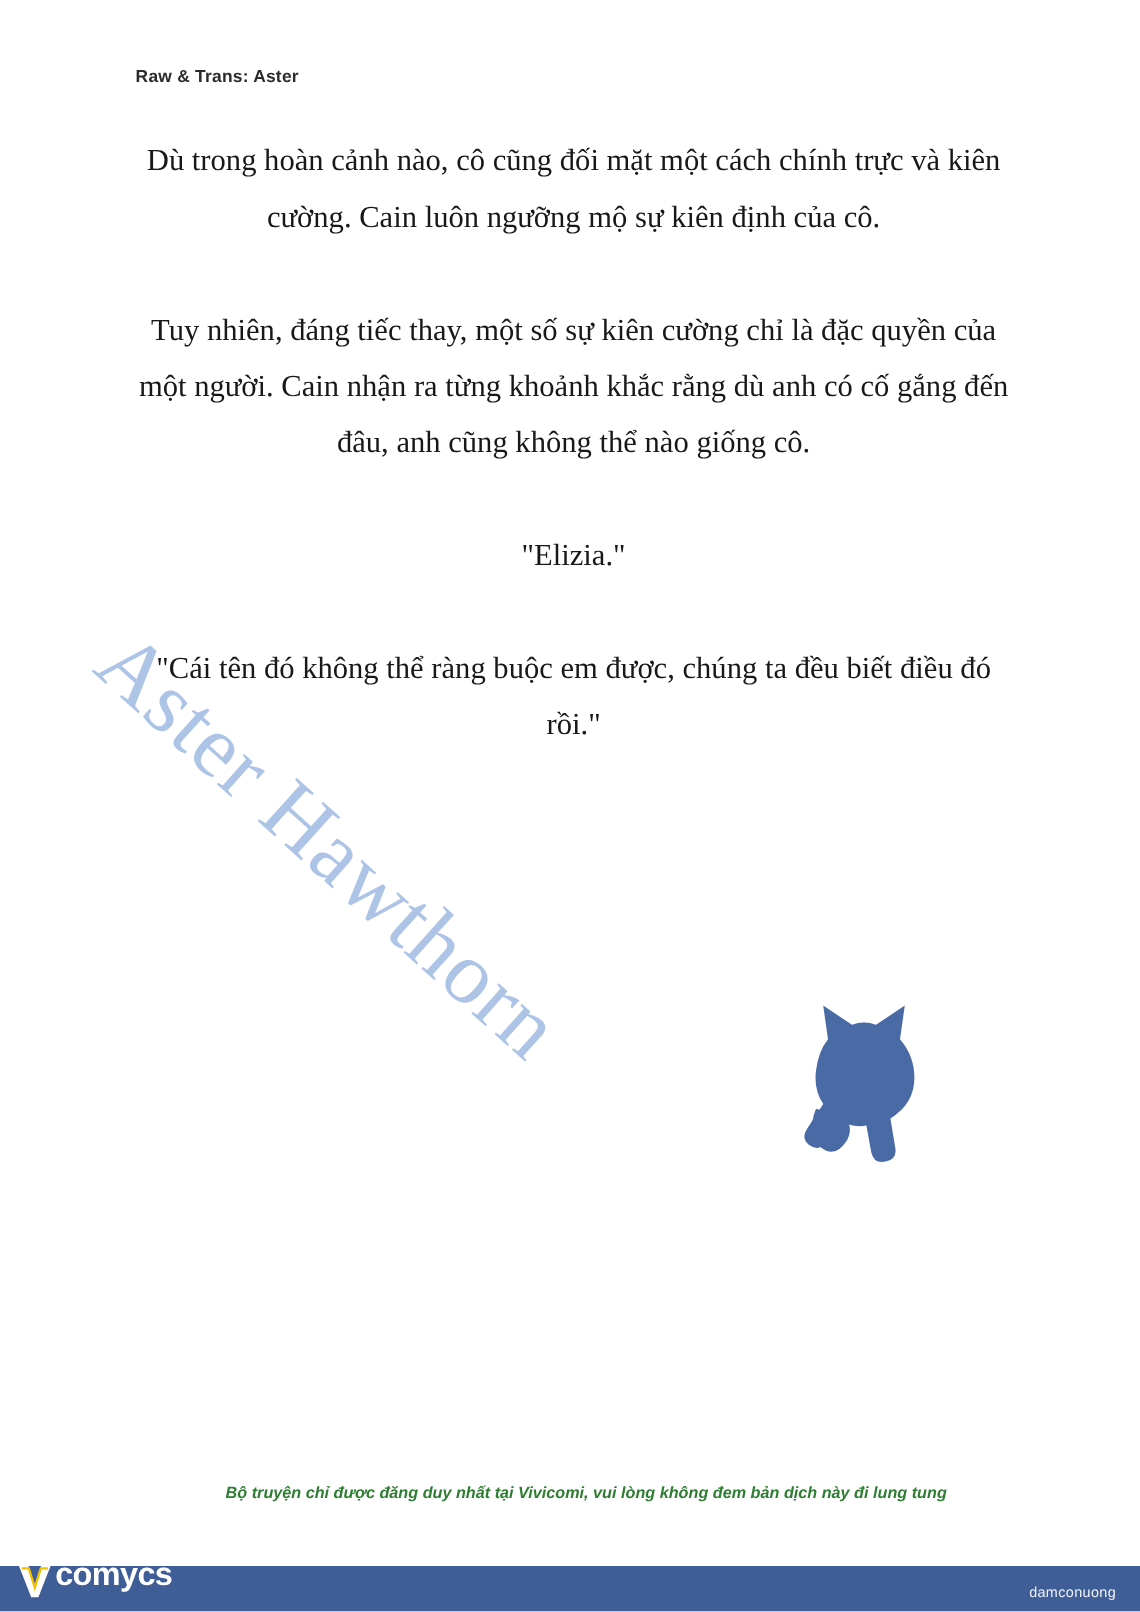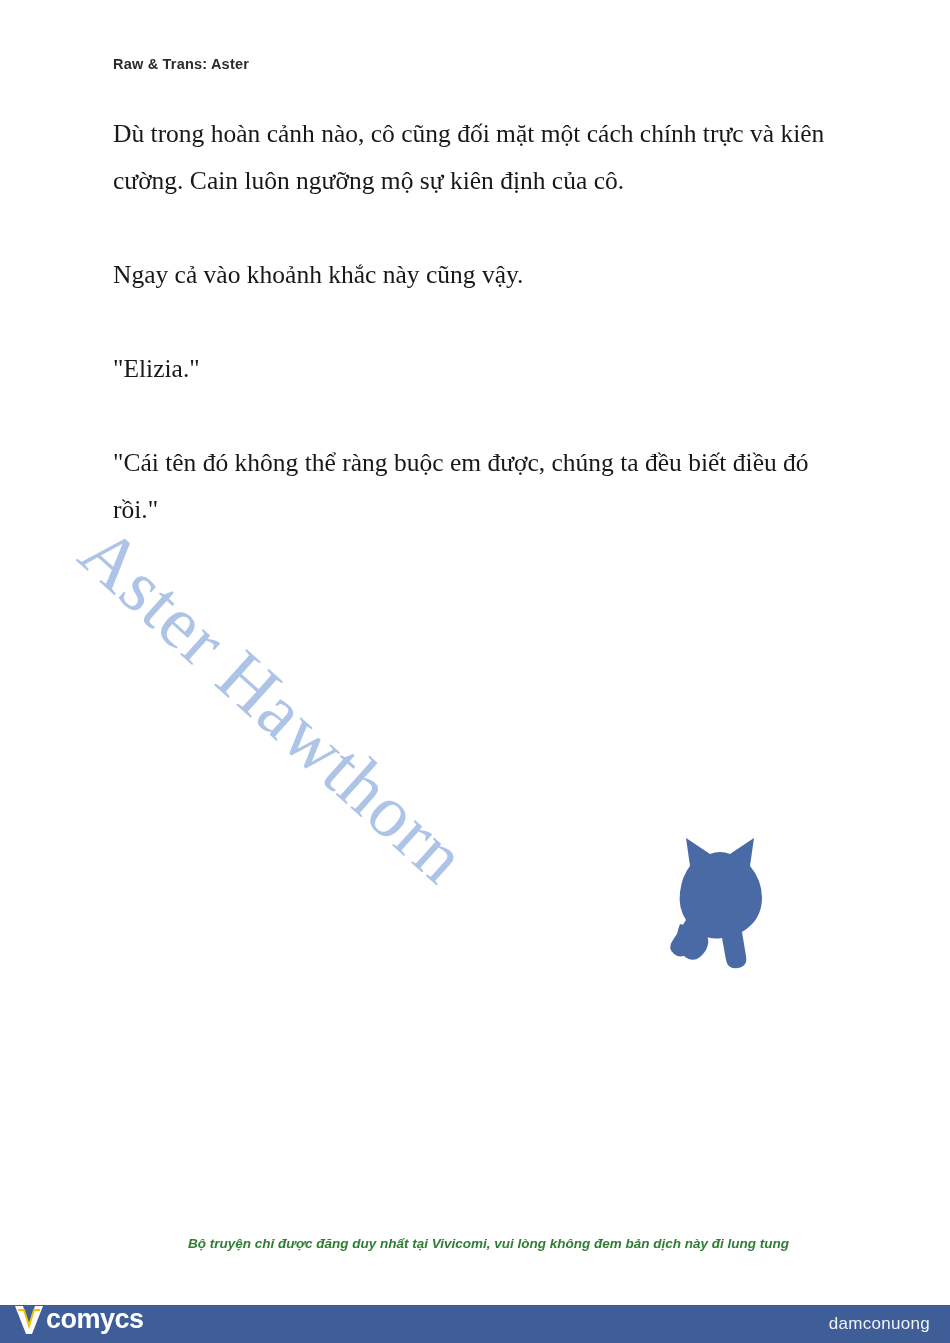--- a/index.html
+++ b/index.html
@@ -37,20 +37,21 @@
   .body-text {
     position: absolute;
     left: 113px;
     top: 110px;
     width: 730px;
     font-family: "Liberation Serif", serif;
     font-size: 25.5px;
     line-height: 47px;
     color: #181818;
     z-index: 3;
+    text-align: center;
   }
 
   .para {
     margin: 0 0 47px 0;
   }
 
   
   .watermark {
     position: absolute;
     left: 120px;
@@ -111,21 +112,21 @@
     background: #3f5d96;
     z-index: 5;
   }
 
   .logo {
     position: absolute;
     left: 14px;
     bottom: 4px;
     height: 40px;
     display: flex;
-    align-items: center;
+    align-items: flex-start;
     z-index: 6;
   }
   .logo-v {
     position: relative;
     width: 30px;
     height: 34px;
     margin-right: 2px;
   }
   .logo-text {
     font-family: "Liberation Sans", sans-serif;
@@ -133,21 +134,21 @@
     font-weight: 700;
     color: #ffffff;
     letter-spacing: -0.5px;
     line-height: 1;
   }
   .brand-right {
     position: absolute;
     right: 18px;
     bottom: 9px;
     font-family: "Liberation Sans", sans-serif;
-    font-size: 17px;
+    font-size: 12px;
     color: #ffffff;
     opacity: 0.92;
     z-index: 6;
     letter-spacing: 0.3px;
   }
 </style>
 </head>
 <body>
 
 <div class="page">
@@ -163,21 +164,21 @@
       <g fill="#4a6aa5">
         <path d="M40 46 L36 18 L60 34 Q70 30 80 34 L104 18 L100 46 Q112 60 112 78 Q112 100 92 112 L96 136 Q98 146 88 148 Q78 150 76 140 L72 118 Q60 120 50 114 L38 132 Q32 140 24 134 Q17 128 23 120 L36 100 Q28 88 30 72 Q32 56 40 46 Z"></path>
         <circle cx="70" cy="70" r="34"></circle>
         <path d="M30 104 Q22 124 34 136 Q46 146 56 130 Q62 118 52 110 Z"></path>
       </g>
     </svg>
   </div>
 
   <div class="body-text">
     <p class="para">Dù trong hoàn cảnh nào, cô cũng đối mặt một cách chính trực và kiên cường. Cain luôn ngưỡng mộ sự kiên định của cô.</p>
-    <p class="para">Ngay cả vào khoảnh khắc này cũng vậy.</p>
+    <p class="para">Tuy nhiên, đáng tiếc thay, một số sự kiên cường chỉ là đặc quyền của một người. Cain nhận ra từng khoảnh khắc rằng dù anh có cố gắng đến đâu, anh cũng không thể nào giống cô.</p>
     <p class="para">"Elizia."</p>
     <p class="para">"Cái tên đó không thể ràng buộc em được, chúng ta đều biết điều đó rồi."</p>
   </div>
 
   <div class="footer-note">
     <div>Bộ truyện chỉ được đăng duy nhất tại Vivicomi, vui lòng không đem bản dịch này đi lung tung</div>
   </div>
 
   <div class="bottom-bar"></div>
 

